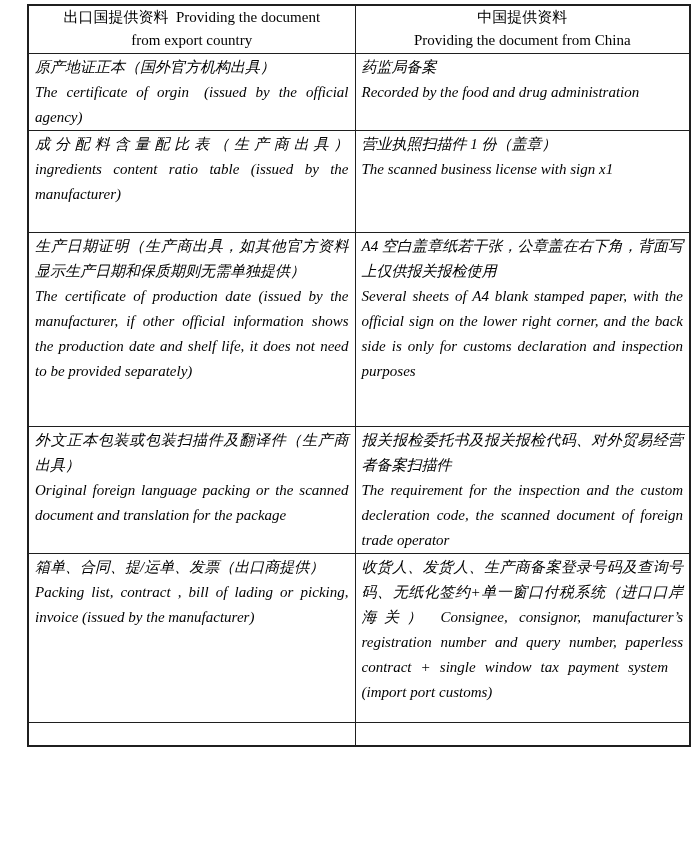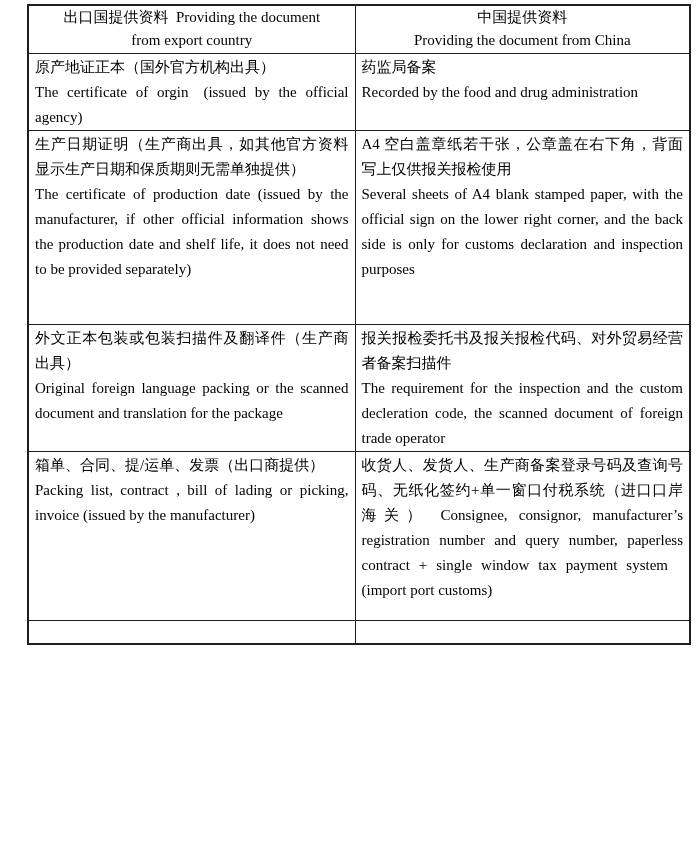--- a/index.html
+++ b/index.html
@@ -31,20 +31,21 @@
   .hline {
     text-align: center;
     font-size: 15px;
     line-height: 23px;
     white-space: nowrap;
   }
   .cell p {
     font-size: 15px;
     line-height: 25px;
     text-align: justify;
+    font-style: italic;
   }
   .zh-stretch { text-align-last: justify; }
   
   .h-r1 { height: 72px; }
   .h-r2 { height: 102px; }
   .h-r3 { height: 194px; margin-top: 34px; }
   .h-r4 { height: 124px; }
   .h-r5 { height: 169px; }
   .h-r6 { height: 99px; }
   .h-r7 { height: 24px; }
@@ -75,20 +76,30 @@
       <td class="cell h-r1">
         <p>原产地证正本（国外官方机构出具）</p>
         <p>The certificate of orgin (issued by the official agency)</p>
       </td>
       <td class="cell h-r1">
         <p>药监局备案</p>
         <p>Recorded by the food and drug administration</p>
       </td>
     </tr>
 
+    <tr>
+      <td class="cell h-r2">
+        <p class="zh-stretch">成分配料含量配比表（生产商出具）</p>
+        <p>ingredients content ratio table (issued by the manufacturer)</p>
+      </td>
+      <td class="cell h-r2">
+        <p>营业执照扫描件 1 份（盖章）</p>
+        <p>The scanned business license with sign x1</p>
+      </td>
+    </tr>
 
     <tr>
       <td class="cell h-r3">
         <p>生产日期证明（生产商出具，如其他官方资料显示生产日期和保质期则无需单独提供）</p>
         <p>The certificate of production date (issued by the manufacturer, if other official information shows the production date and shelf life, it does not need to be provided separately)</p>
       </td>
       <td class="cell h-r3">
         <p>A4 空白盖章纸若干张，公章盖在右下角，背面写上仅供报关报检使用</p>
         <p>Several sheets of A4 blank stamped paper, with the official sign on the lower right corner, and the back side is only for customs declaration and inspection purposes</p>
       </td>

